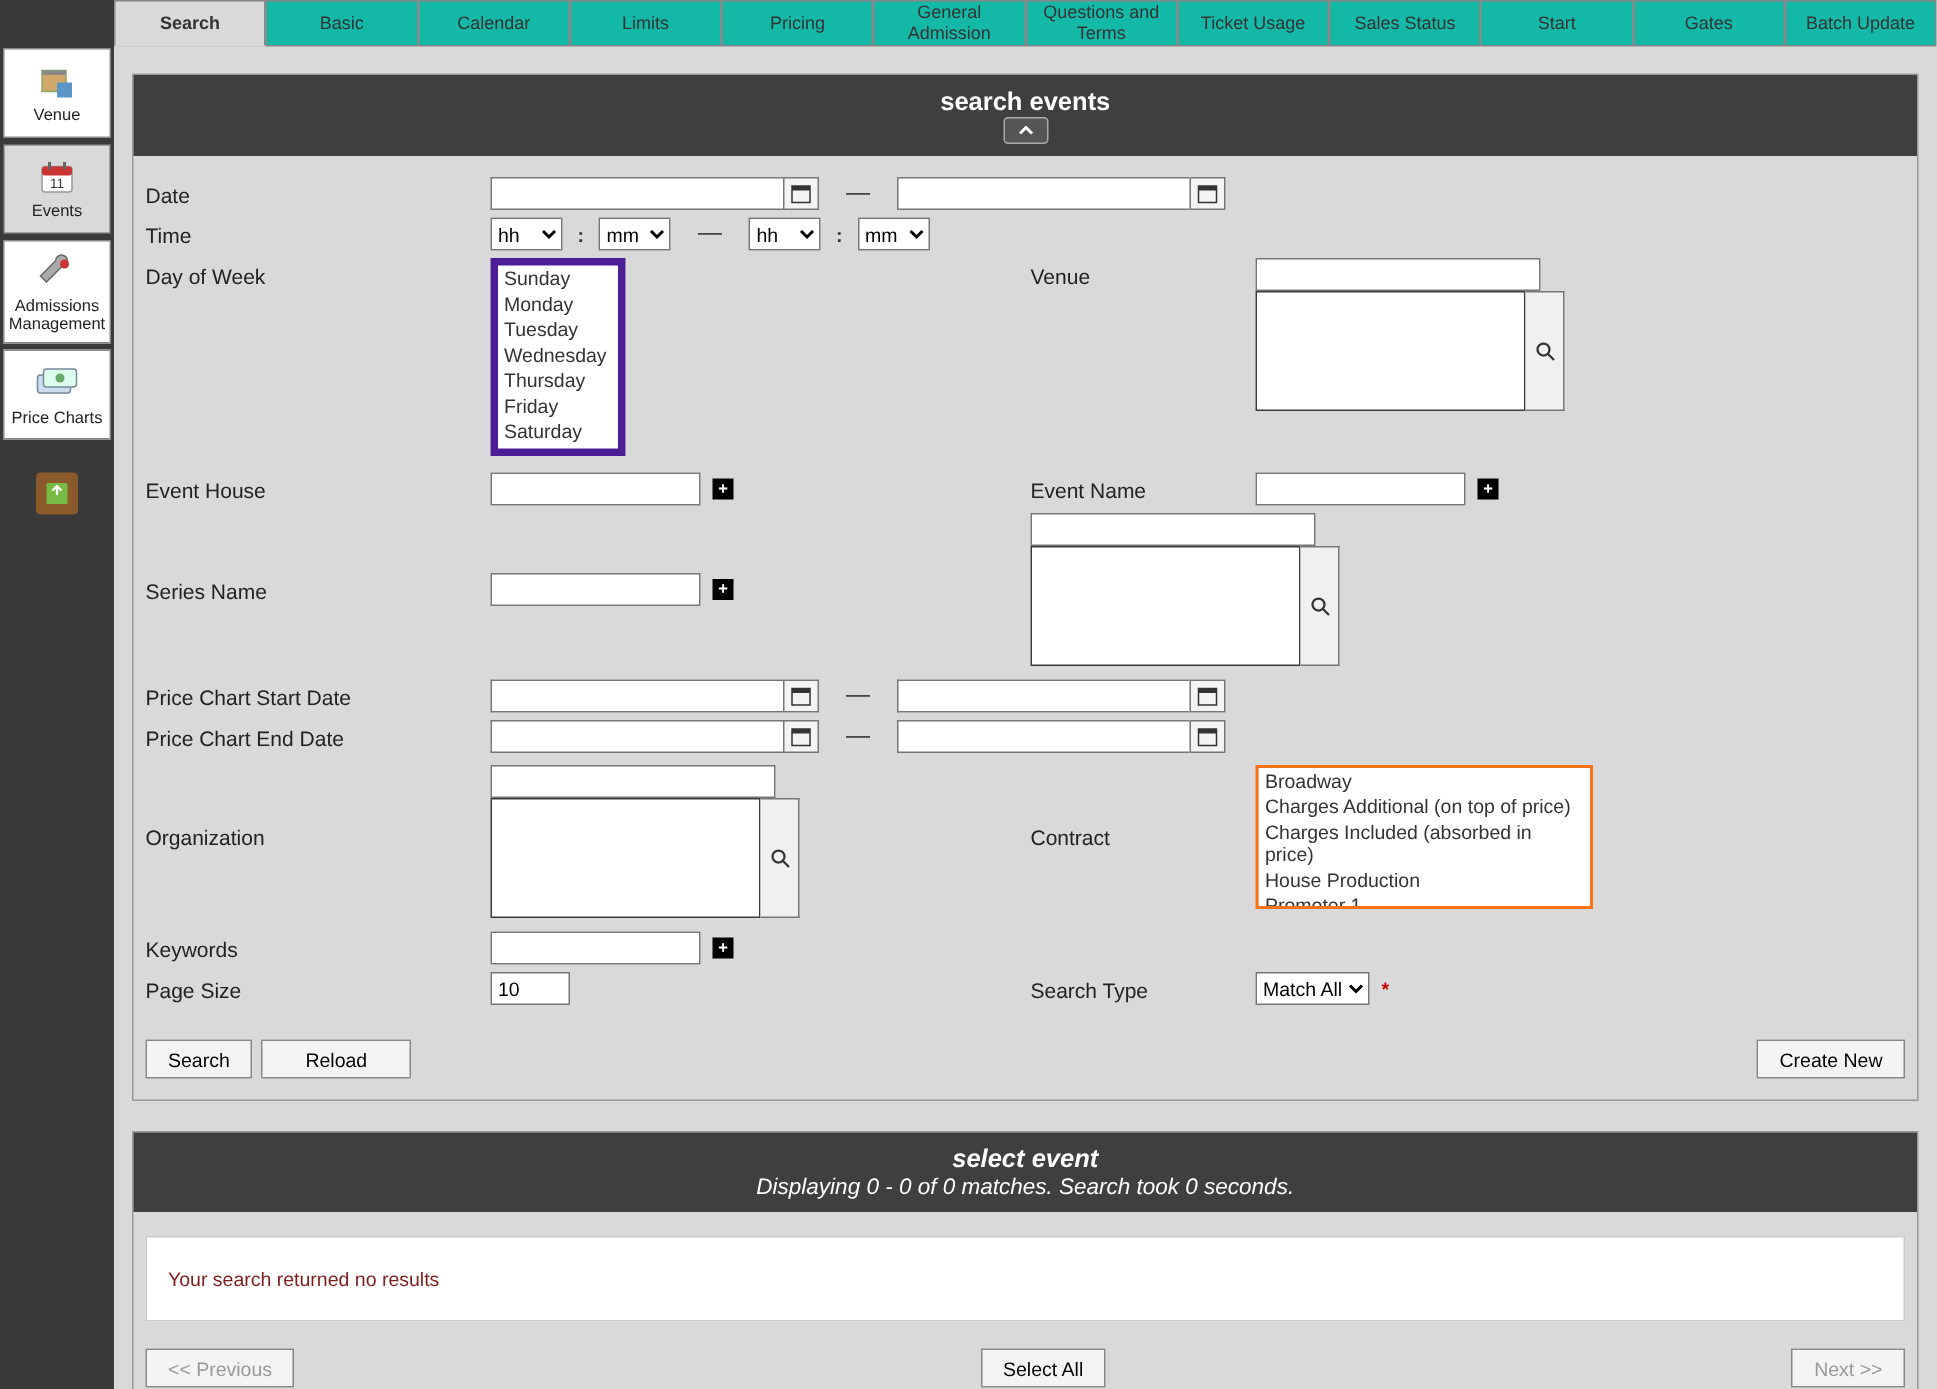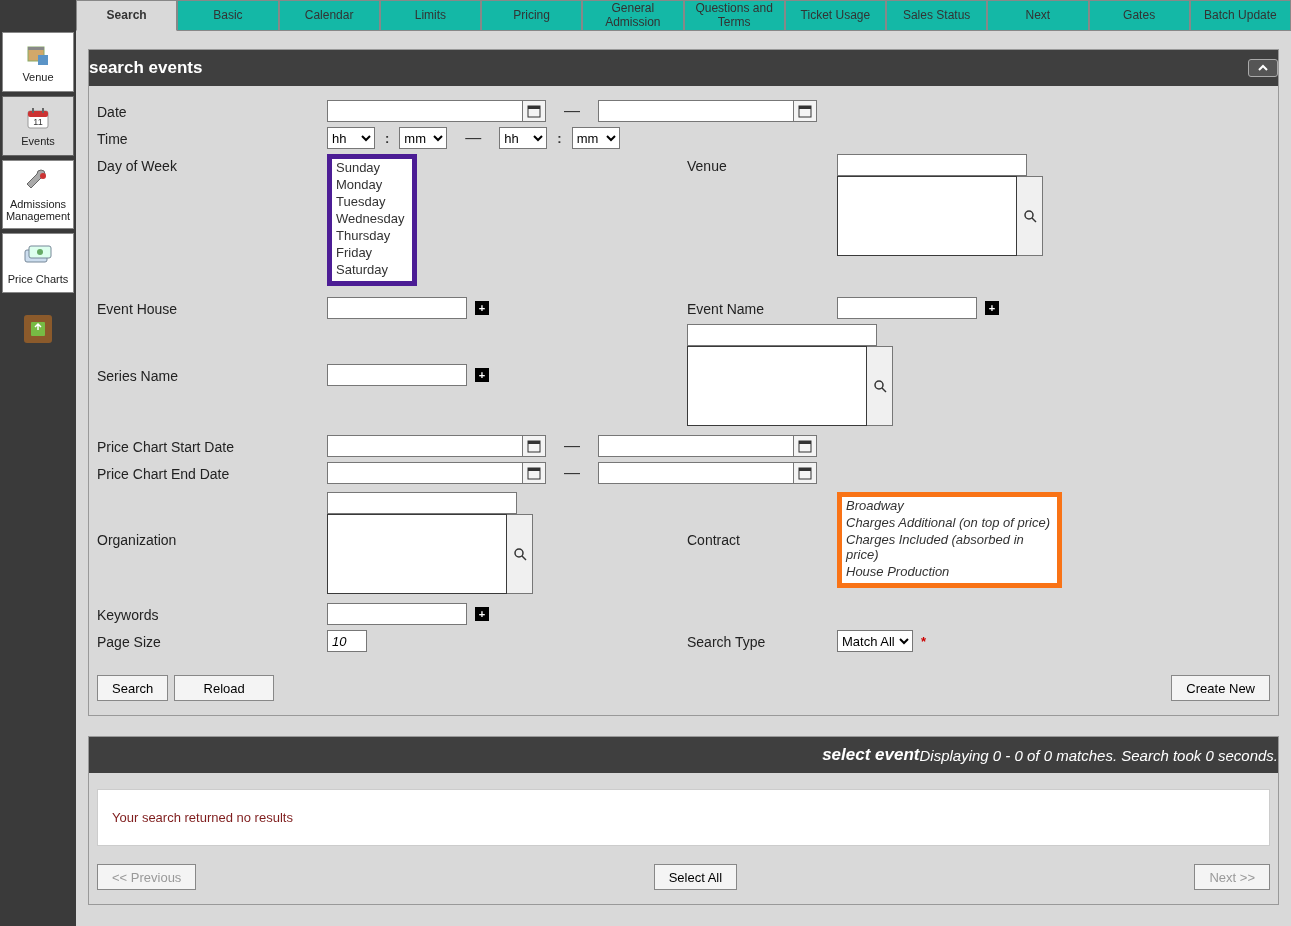--- a/index.html
+++ b/index.html
@@ -15,21 +15,21 @@
 
 .main { flex: 1; background: #d9d9d9; }
 
 .tabstrip { display: flex; background: #d9d9d9; border-bottom: 1px solid #888; height: 31px; }
 .tab { flex: 1; border: 1px solid #888; border-bottom: none; text-align: center; font-size: 12px; padding: 4px 2px; cursor: pointer; background: #14b8a6; display: flex; align-items: center; justify-content: center; line-height: 1.1; }
 .tab.active { background: #d9d9d9; font-weight: bold; border-bottom: 1px solid #d9d9d9; margin-bottom: -1px; }
 
 .content { padding: 18px 12px; }
 
 .panel { border: 1px solid #999; background: #d9d9d9; margin-bottom: 20px; }
-.panel-header { background: #3f3f3f; color: #fff; font-weight: bold; font-size: 17px; padding: 8px 0; display: flex; justify-content: space-between; align-items: center; }
+.panel-header { background: #3f3f3f; color: #fff; font-weight: bold; font-size: 17px; padding: 8px 0; display: flex; justify-content: space-between; align-items: center; flex-direction: column; }
 .panel-body { padding: 14px 8px; }
 
 .collapse-btn { width: 30px; height: 18px; border: 1px solid #aaa; border-radius: 3px; background: #555; display: flex; align-items: center; justify-content: center; cursor: pointer; }
 
 .form-row { display: flex; align-items: flex-start; margin-bottom: 1px; min-height: 26px; }
 .form-label { width: 230px; padding-top: 4px; font-size: 14px; color: #222; }
 .form-field { flex: 1; display: flex; align-items: center; gap: 4px; }
 .right-col .form-label { width: 150px; }
 
 .two-col { display: flex; }
@@ -49,21 +49,21 @@
 .dow-list { width: 90px; height: 132px; border: 5px solid #4c1d95; background:#fff; overflow-y: scroll; font-size: 13px; }
 .dow-list div { padding: 1px 4px; cursor: pointer; }
 .search-list { width: 180px; height: 80px; border: 1px solid #3a3a3a; overflow-y: scroll; background:#fff; }
 .search-btn { width: 26px; border: 1px solid #777; border-left: none; background: #f0f0f0; display:flex; align-items:center; justify-content:center; cursor:pointer; }
 .search-top-input { width: 190px; height: 22px; border: 1px solid #3a3a3a; border-bottom:none; }
 .search-wrap { display:flex; flex-direction:column; }
 .search-wrap-row { display:flex; }
 
 .plus { width:14px; height:14px; background:#000; color:#fff; display:inline-flex; align-items:center; justify-content:center; font-size:11px; font-weight:bold; cursor:pointer; margin-left:4px; }
 
-.contract-list { width: 225px; height: 96px; border: 5px solid #f97316; background:#fff; overflow-y: scroll; font-size: 13px; font-style: italic; }
+.contract-list { width: 225px; height: 96px; border: 2px solid #f97316; background:#fff; overflow-y: scroll; font-size: 13px; }
 .contract-list div { padding: 1px 4px; cursor:pointer; }
 
 .btn { height: 26px; padding: 0 14px; border: 1px solid #888; background: #f4f4f4; cursor: pointer; font-size: 13px; }
 .btn:disabled { color: #999; cursor: default; }
 .btn-row { display: flex; justify-content: space-between; margin-top: 18px; }
 .btn-row-left { display:flex; gap:6px; }
 
 .asterisk { color: #c00; margin-left: 4px; font-weight:bold; }
 
 .select-type { }
@@ -155,21 +155,21 @@
       <div class="tab">
           <span>Questions and Terms</span>
         </div>
       <div class="tab">
           <span>Ticket Usage</span>
         </div>
       <div class="tab">
           <span>Sales Status</span>
         </div>
       <div class="tab">
-          <span>Next</span>
+          <span>Start</span>
         </div>
       <div class="tab">
           <span>Gates</span>
         </div>
       <div class="tab">
           <span>Batch Update</span>
         </div>
     </div>
 
     <div class="content">
@@ -403,21 +403,21 @@
               <input type="text" class="txt-sm" style="">
               <span class="plus">+</span>
             </div>
           </div>
 
           <div class="two-col">
             <div class="left-col">
               <div class="form-row">
                 <div class="form-label">Page Size</div>
                 <div class="form-field">
-                  <input type="text" style="width: 40px; font-style: italic;" value="10">
+                  <input type="text" style="width: 53px;" value="10">
                 </div>
               </div>
             </div>
             <div class="right-col">
               <div class="form-row">
                 <div class="form-label">Search Type</div>
                 <div class="form-field">
                   <select class="select-type"><option>Match All</option></select>
                   <span class="asterisk">*</span>
                 </div>

